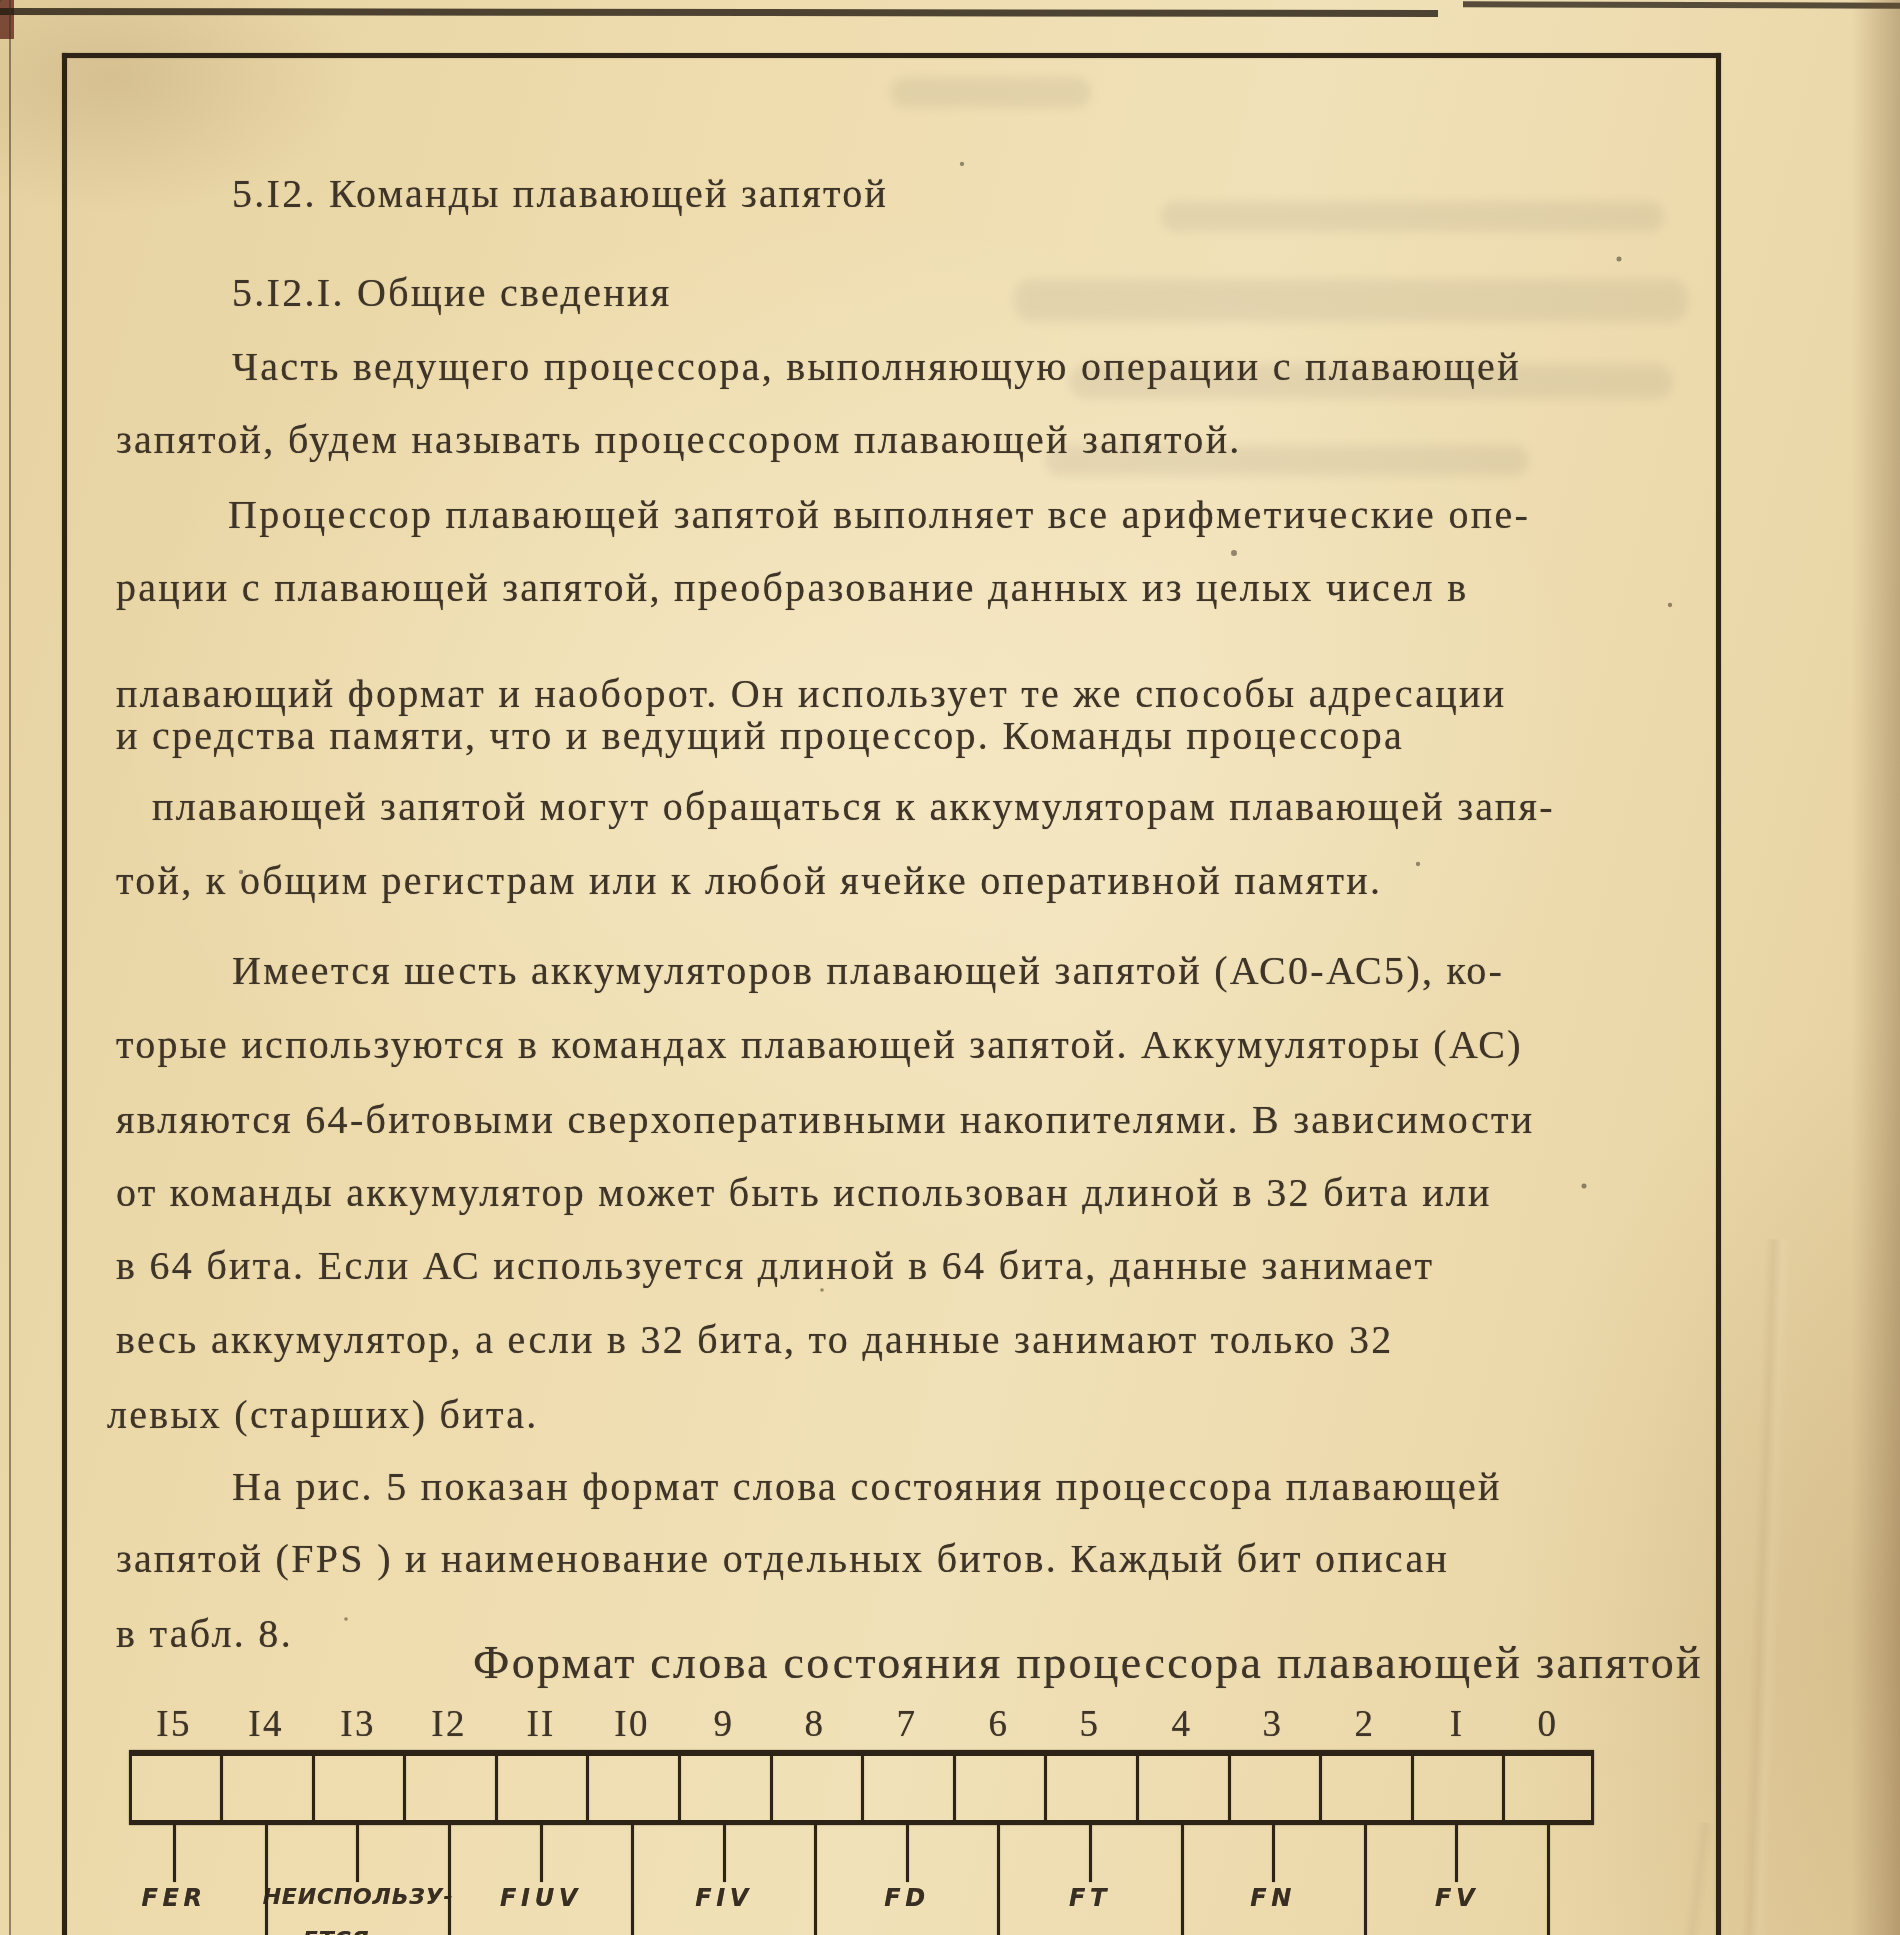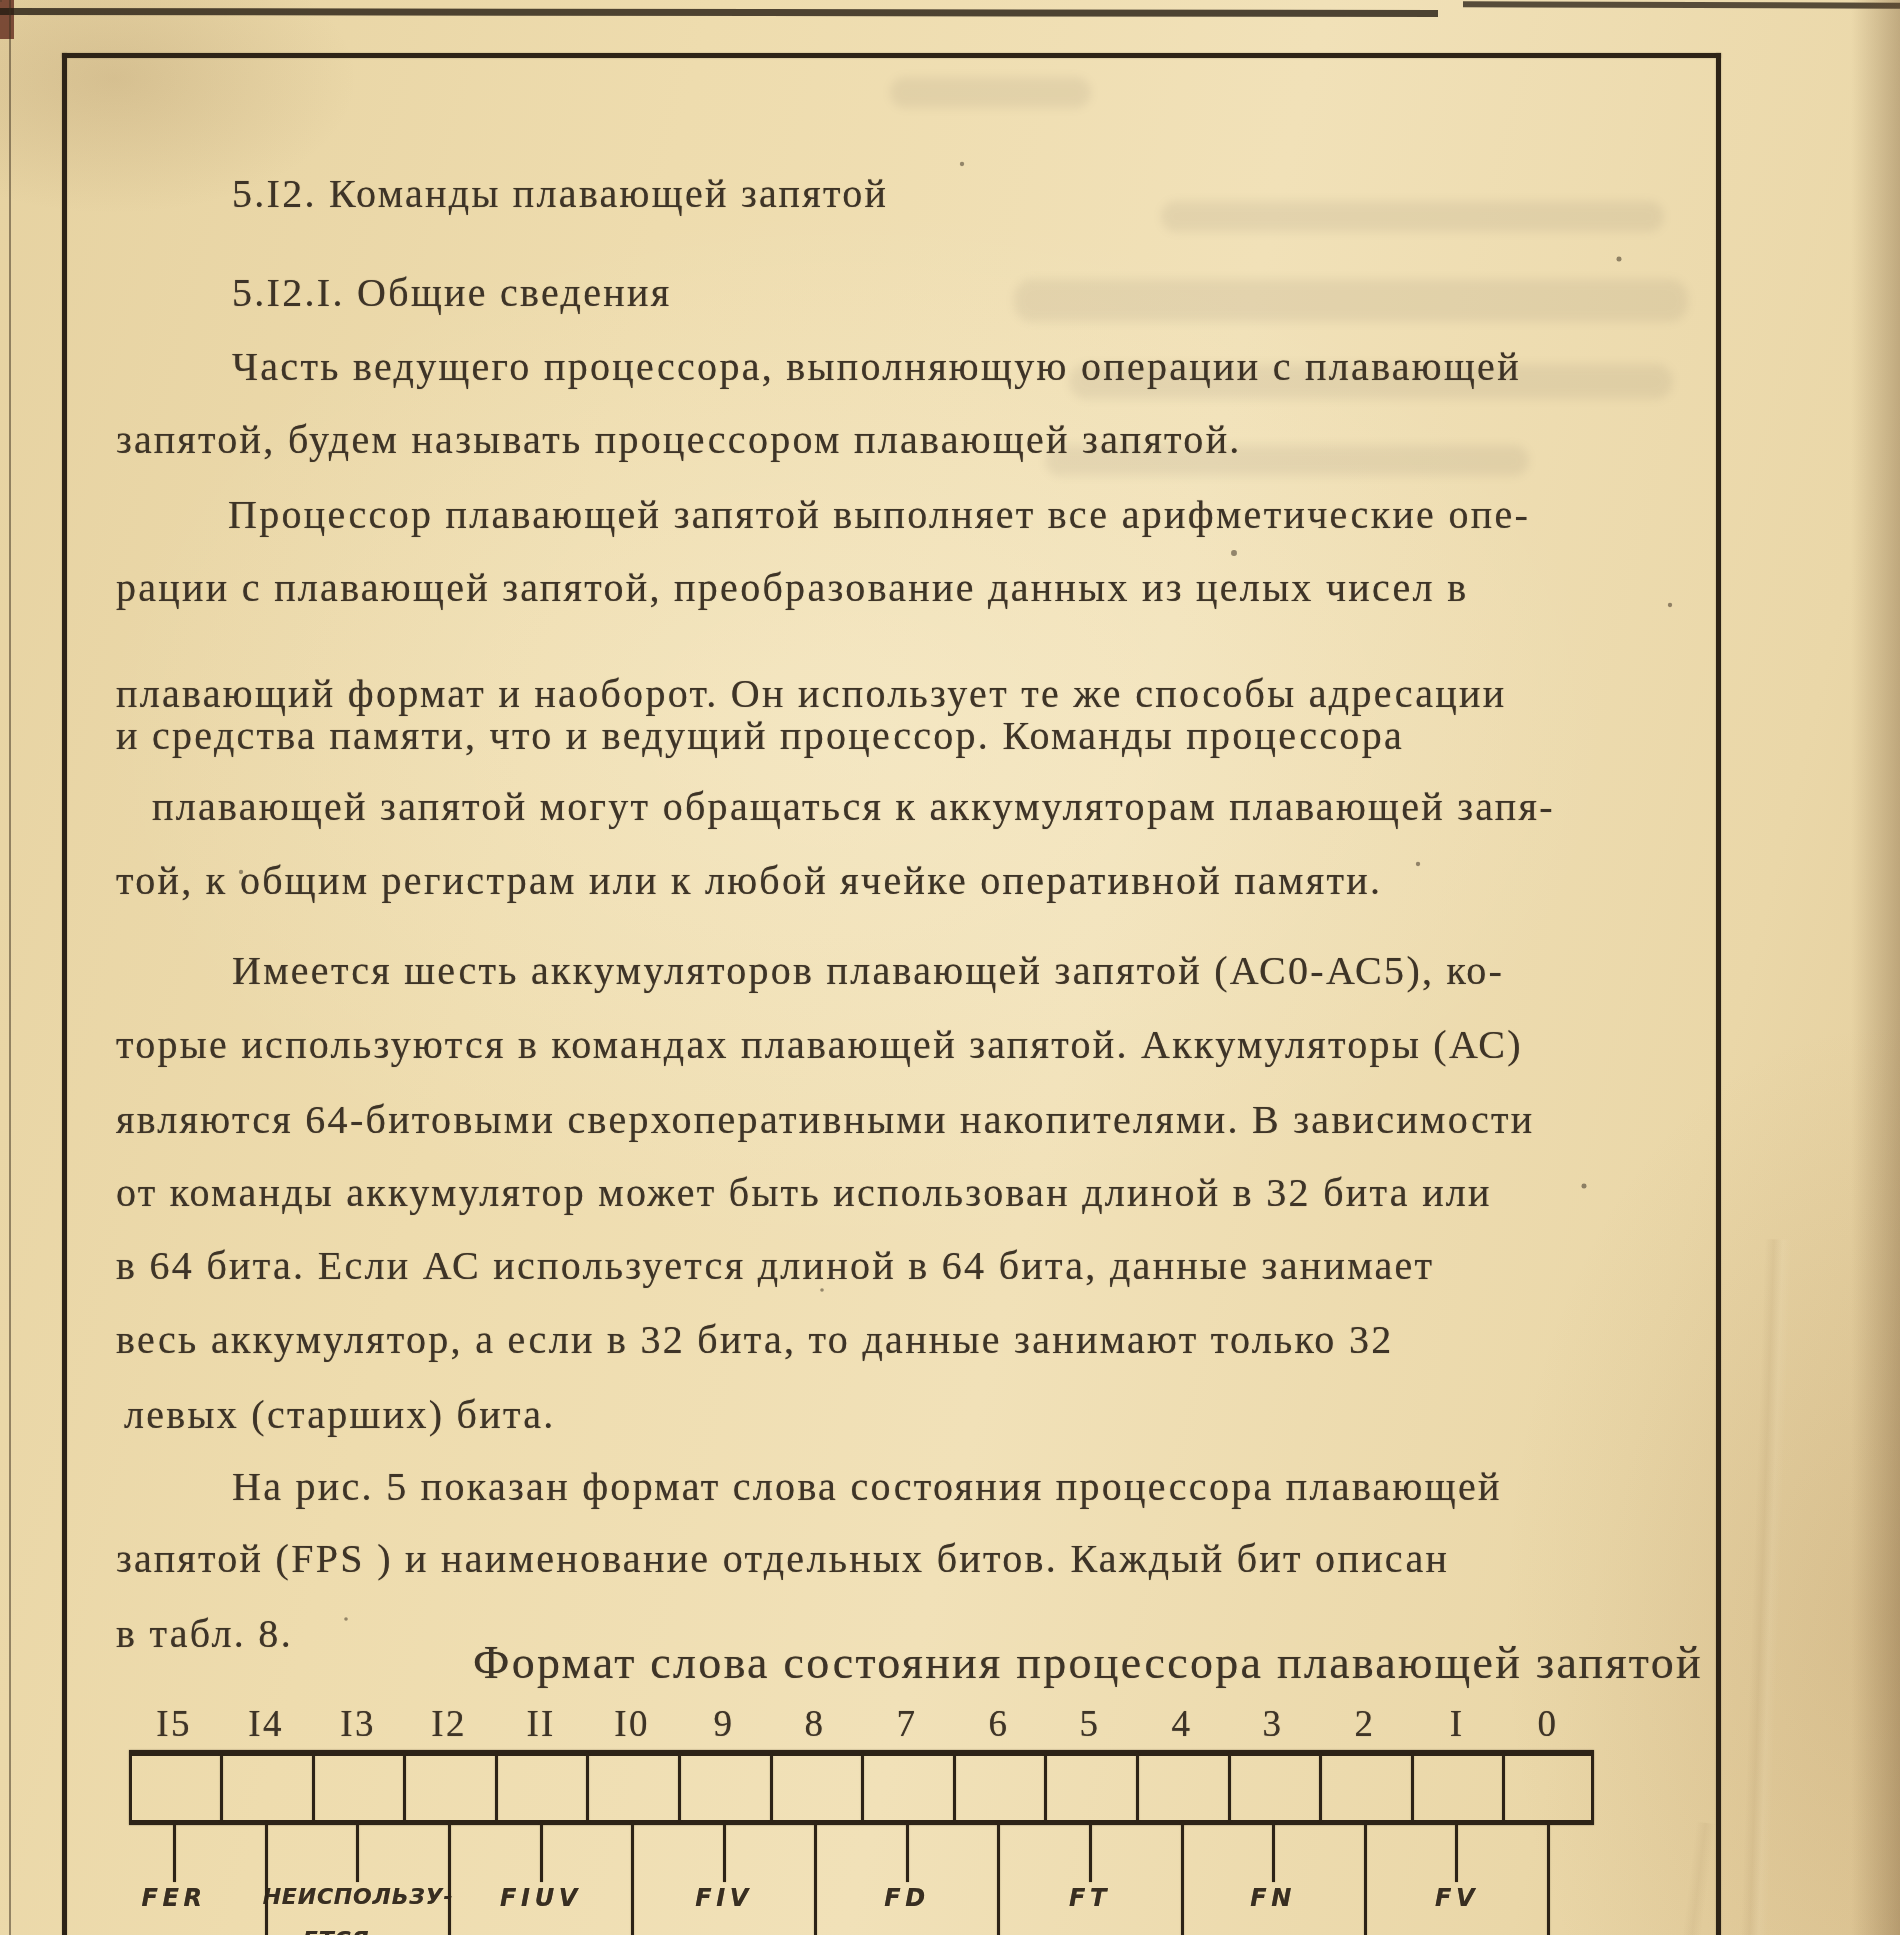--- a/index.html
+++ b/index.html
@@ -62,21 +62,21 @@
       <div class="abs tw" style="position: absolute; left: 116px; top: 638px; margin-top: 32px;">плавающий формат и наоборот. Он использует те же способы адресации</div>
       <div class="abs tw" style="position: absolute; left: 116px; top: 712px;">и средства памяти, что и ведущий процессор. Команды процессора</div>
       <div class="abs tw" style="position: absolute; left: 116px; top: 783px; margin-left: 36px;">плавающей запятой могут обращаться к аккумуляторам плавающей запя-</div>
       <div class="abs tw" style="position: absolute; left: 116px; top: 857px;">той, к общим регистрам или к любой ячейке оперативной памяти.</div>
       <div class="abs tw" style="position: absolute; left: 232px; top: 947px;">Имеется шесть аккумуляторов плавающей запятой (АС0-АС5), ко-</div>
       <div class="abs tw" style="position: absolute; left: 116px; top: 1021px;">торые используются в командах плавающей запятой. Аккумуляторы (АС)</div>
       <div class="abs tw" style="position: absolute; left: 116px; top: 1096px;">являются 64-битовыми сверхоперативными накопителями. В зависимости</div>
       <div class="abs tw" style="position: absolute; left: 116px; top: 1169px;">от команды аккумулятор может быть использован длиной в 32 бита или</div>
       <div class="abs tw" style="position: absolute; left: 116px; top: 1242px;">в 64 бита. Если АС используется длиной в 64 бита, данные занимает</div>
       <div class="abs tw" style="position: absolute; left: 116px; top: 1316px;">весь аккумулятор, а если в 32 бита, то данные занимают только 32</div>
-      <div class="abs tw" style="position: absolute; left: 124px; top: 1391px;">левых (старших) бита.</div>
+      <div class="abs tw" style="position: absolute; left: 107px; top: 1391px;">левых (старших) бита.</div>
       <div class="abs tw" style="position: absolute; left: 232px; top: 1463px;">На рис. 5 показан формат слова состояния процессора плавающей</div>
       <div class="abs tw" style="position: absolute; left: 116px; top: 1535px;">запятой (FPS ) и наименование отдельных битов. Каждый бит описан</div>
       <div class="abs tw" style="position: absolute; left: 116px; top: 1610px;">в табл. 8.</div>
     </div>
 
   <div id="diagram">
     <div class="abs tw" style="left:473px;top:1636px;font-size:46px;">Формат слова состояния процессора плавающей запятой</div>
 
   <div style="position: absolute; left: 129px; top: 1750px; width: 1465px; height: 75px; box-sizing: border-box; border-width: 6.2px 3.9px 5px; border-style: solid; border-color: rgb(45, 35, 23); box-shadow: rgba(50, 38, 24, 0.5) 0px 0px 1.5px;"></div>
       <div class="abs line" style="position: absolute; left: 220px; top: 1753px; width: 3.1px; height: 69px;"></div>

